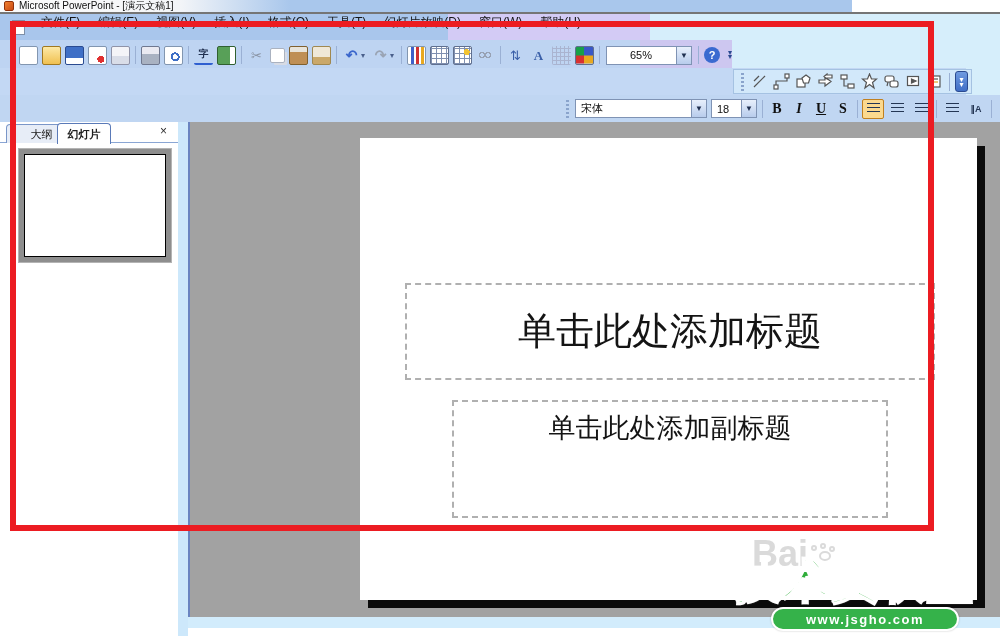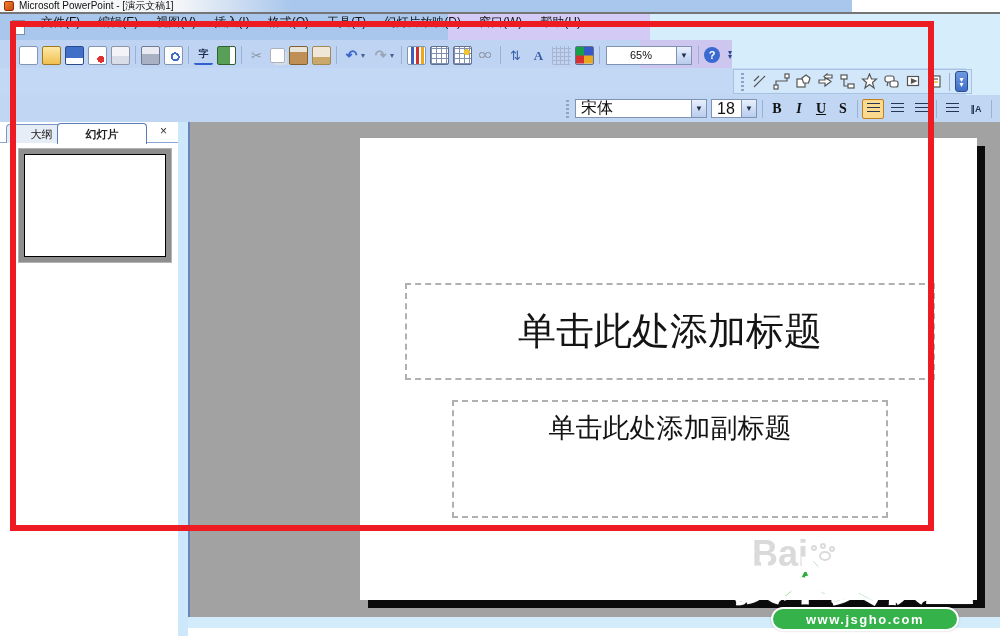--- a/index.html
+++ b/index.html
@@ -77,21 +77,21 @@
   
   .autoshapes{position:absolute;left:733px;top:1px;height:25px;background:#d2e8fa;border:1px solid #a5c2e2;
     display:flex;align-items:center;padding:0 3px;}
   .as-ic{width:20px;height:19px;display:flex;align-items:center;justify-content:center;margin:0 1px;}
   .as-btn{width:13px;height:21px;background:linear-gradient(180deg,#6f9ae0,#3f6ec6);border:1px solid #2a4a90;
     border-radius:3px;color:#fff;font-size:8px;display:flex;flex-direction:column;align-items:center;justify-content:center;line-height:5px;margin-left:2px;}
 
   
   .fmtrow{position:absolute;left:562px;top:0;height:27px;display:flex;align-items:center;}
   .combo{height:19px;background:#fff;border:1px solid #7f93b4;display:flex;align-items:center;margin:0 2px;}
-  .combo .cval{flex:1;padding-left:5px;font-size:16px;color:#101010;white-space:nowrap;}
+  .combo .cval{flex:1;padding-left:5px;font-size:11px;color:#101010;white-space:nowrap;}
   .combo .zarr{width:15px;height:100%;background:linear-gradient(180deg,#e8f0fc,#b8ccec);
     border-left:1px solid #7f93b4;font-size:8px;color:#203050;display:flex;align-items:center;justify-content:center;}
   .fbtn{width:20px;height:20px;display:flex;align-items:center;justify-content:center;
     font-family:"Liberation Serif",serif;font-weight:bold;font-size:14px;color:#101010;margin:0 1px;}
   .fbtn.it{font-style:italic;}
   .fbtn.un{text-decoration:underline;}
   .alignic{width:22px;height:20px;display:flex;align-items:center;justify-content:center;margin:0 1px;border:1px solid transparent;}
   .alignic .bars{width:13px;height:11px;
     background:repeating-linear-gradient(180deg,#243654 0 1.5px,transparent 1.5px 4px);}
   .alignic.sel{background:#fbd98e;border:1px solid #c08020;border-radius:2px;}
@@ -319,21 +319,21 @@
           <span class="vtext">∥A</span>
         </span>
       <span class="sep"></span>
       <span class="alignic"></span>
     </div>
   </div>
 
   <div class="leftpanel">
     <div class="tabs">
       <span class="tab" style="left:6px;width:71px;">大纲</span>
-      <span class="tab active" style="left:57px;width:90px;text-align:right;">幻灯片</span>
+      <span class="tab active" style="left:57px;width:54px;text-align:right;">幻灯片</span>
       <span class="tabclose">×</span>
     </div>
     <div class="thumbframe">
       <div class="thumb"></div>
     </div>
   </div>
   <div class="splitter"></div>
 
   <div class="canvas"></div>
   <div class="slide"></div>

